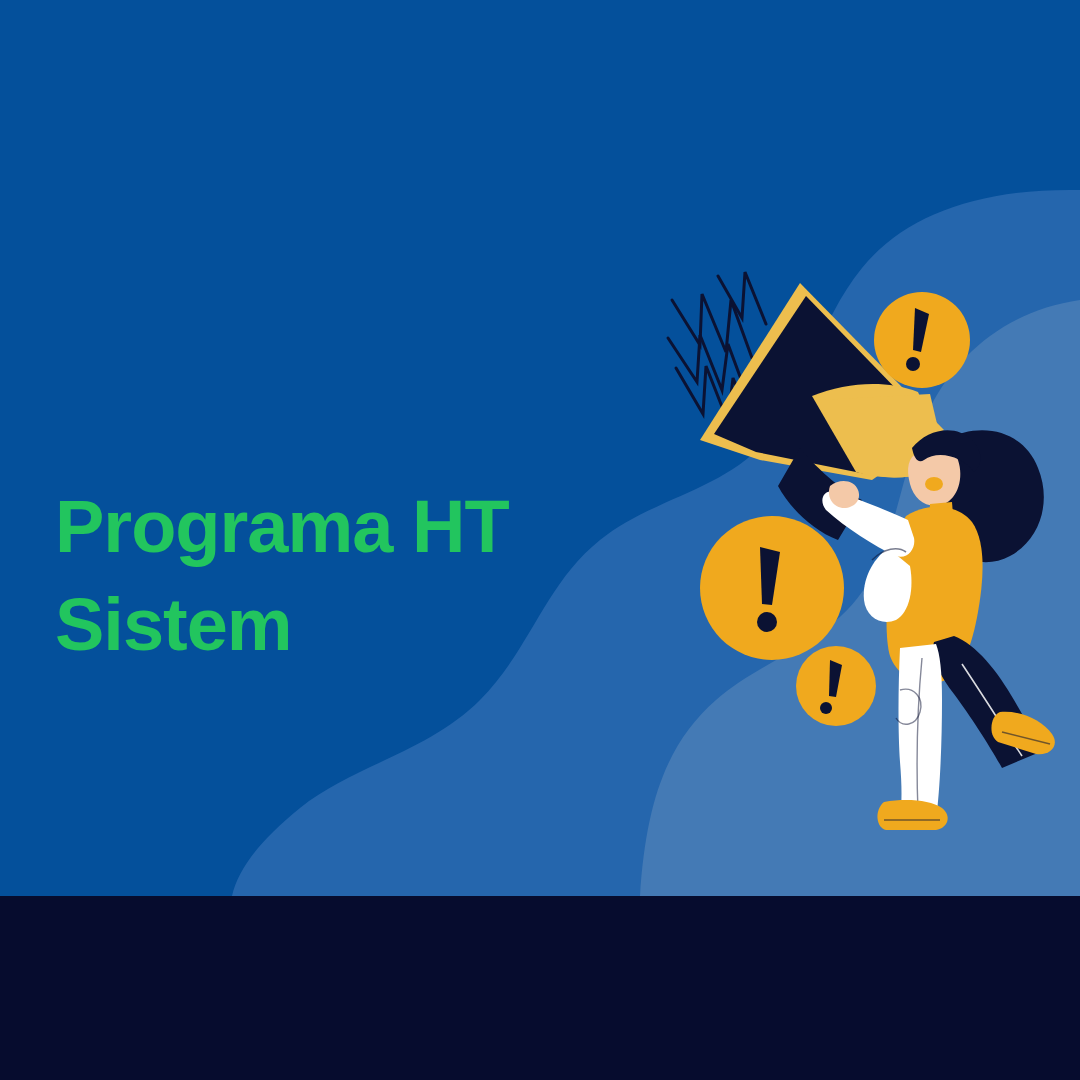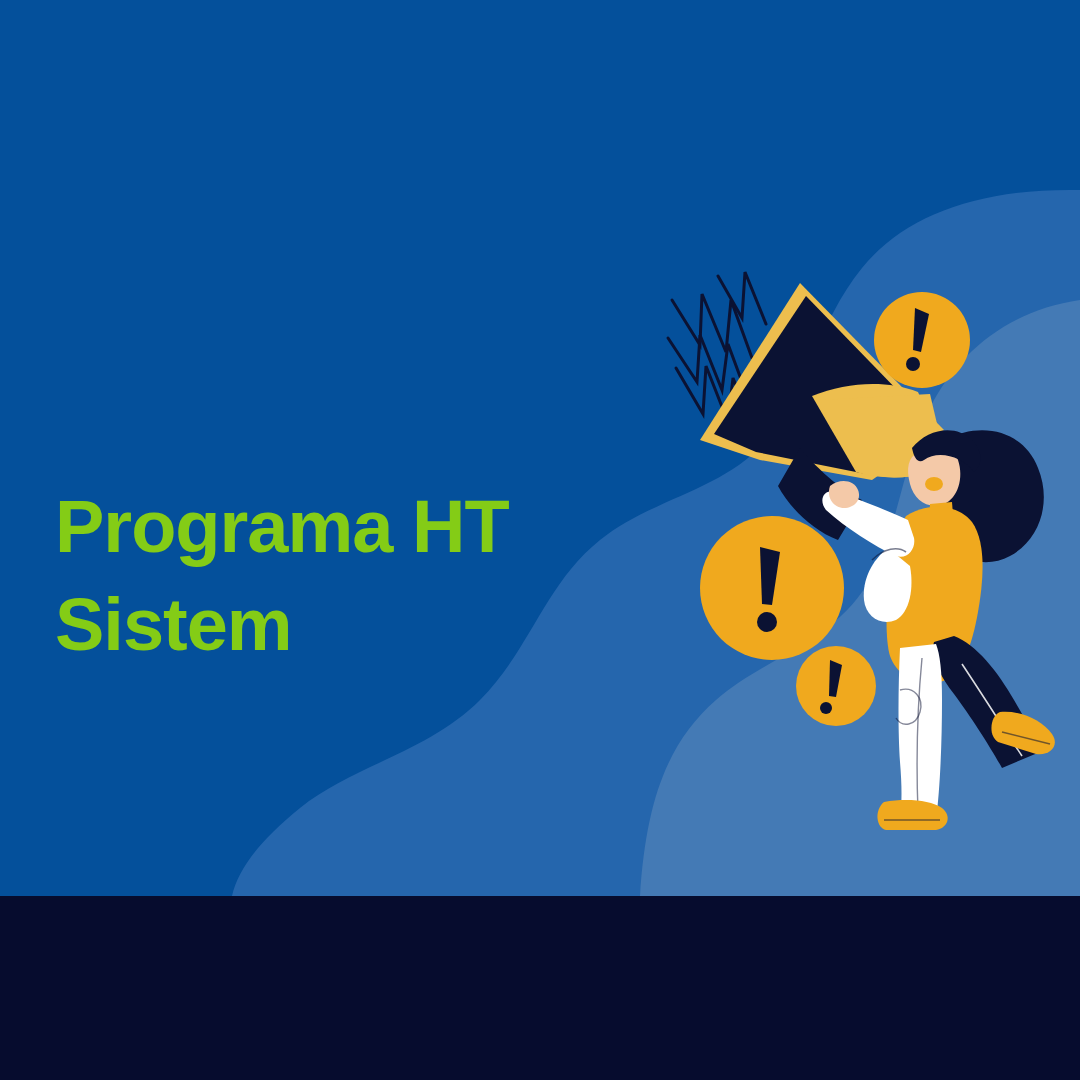--- a/index.html
+++ b/index.html
@@ -22,21 +22,21 @@
     left:0; top:0;
     width:1080px; height:1080px;
     pointer-events:none;
   }
 
   
   #headline {
     position:absolute;
     left:55px; top:478px;
     width:600px;
-    color:#84cc16;
+    color:#22c55e;
     font-size:74px;
     font-weight:bold;
     line-height:1.33;
     letter-spacing:-1px;
     white-space:pre-line;
   }
 
   
   #footer {
     position:absolute;

